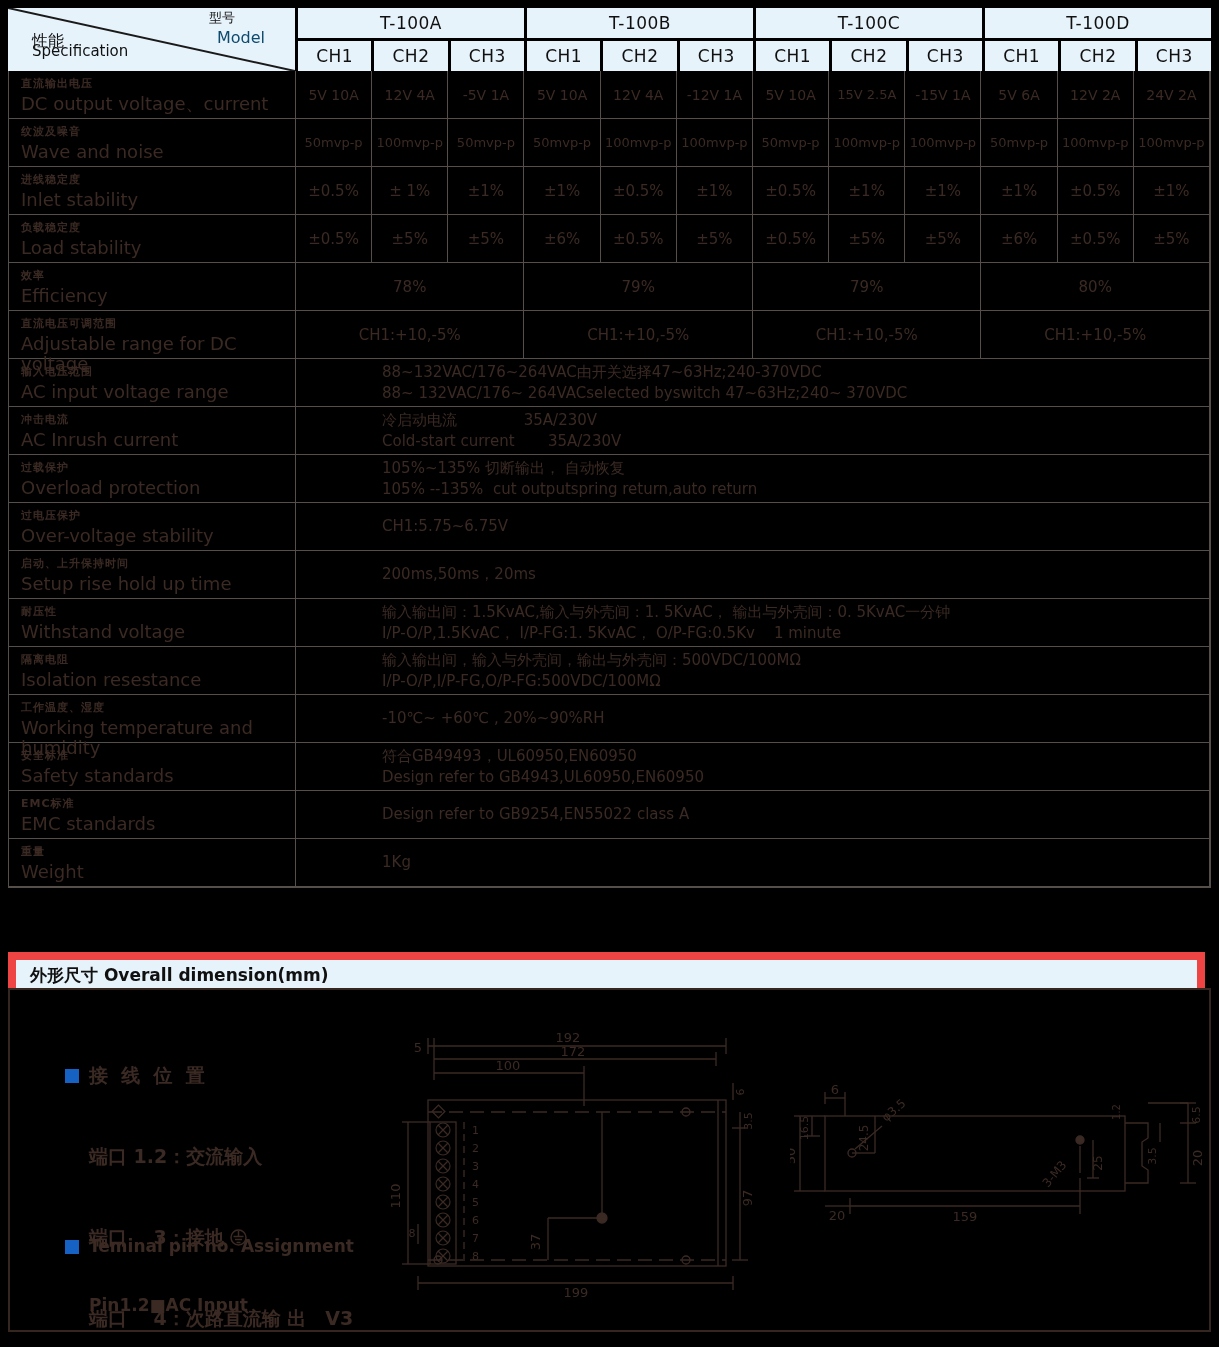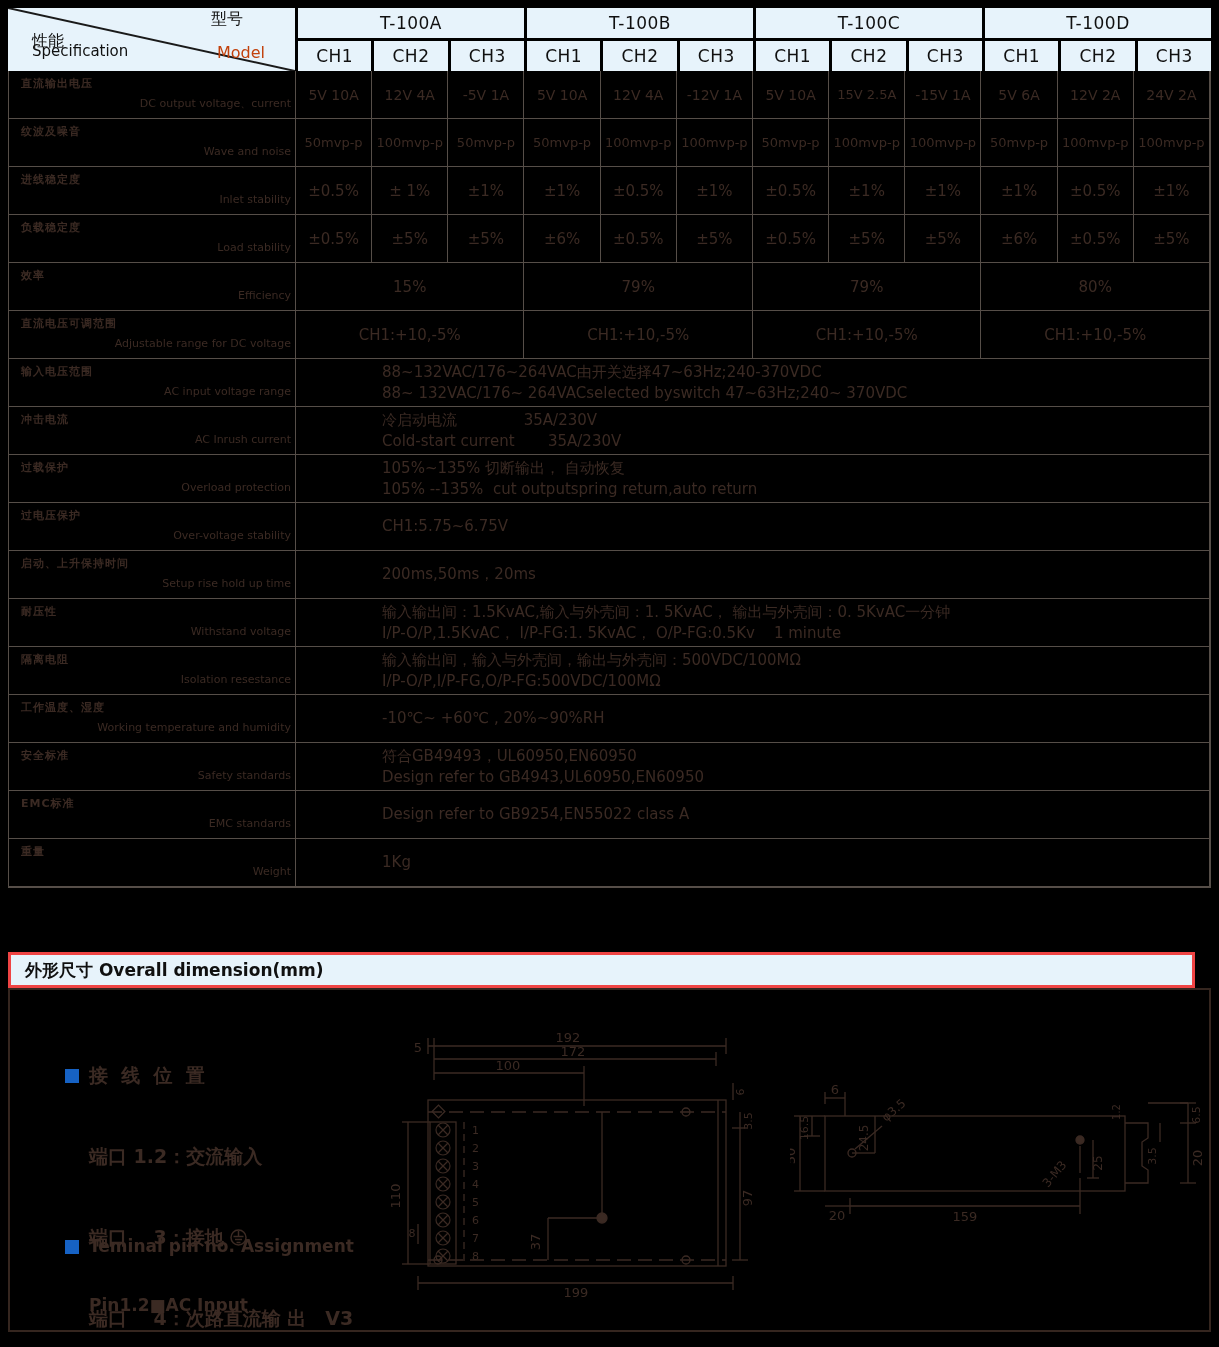--- a/index.html
+++ b/index.html
@@ -5,37 +5,37 @@
   html,body{margin:0;padding:0;background:#000;width:1219px;height:1347px;position:relative;
     font-family:"DejaVu Sans",sans-serif;overflow:hidden;}
   .abs{position:absolute;}
   
   .spec{left:8px;top:8px;width:1203px;}
   .thead{display:grid;grid-template-columns:287px repeat(12,1fr);grid-template-rows:30px 30px;gap:3px;background:#000;}
   .hcell{background:#e7f3fb;color:#101010;display:flex;align-items:center;justify-content:center;
     font-size:17px;letter-spacing:.5px;}
   .corner{grid-row:1/3;grid-column:1;position:relative;background:#e7f3fb;overflow:hidden;}
   .corner svg{position:absolute;left:0;top:0;}
-  .corner .tr{position:absolute;right:52px;top:1px;font-size:16px;color:#101010;margin-left:16px;}
-  .corner .tr2{position:absolute;right:30px;top:35px;font-size:16px;color:#c2410c;}
+  .corner .tr{position:absolute;right:60px;top:1px;font-size:13px;color:#101010;margin-left:16px;}
+  .corner .tr2{position:absolute;right:30px;top:20px;font-size:16px;color:#0c4a6e;}
   .corner .bl{position:absolute;left:24px;top:23px;font-size:16px;color:#101010;}
   .corner .bl2{position:absolute;left:24px;top:34px;font-size:15px;color:#101010;}
   .tbody{display:grid;grid-template-columns:287px repeat(12,1fr);grid-auto-rows:48px;
     border:1px solid #564e48;border-top:none;color:#3b2a23;}
   .c{border-right:1px solid #564e48;border-bottom:1px solid #564e48;min-width:0;}
   .lab{padding:3px 4px 0 12px;line-height:20px;}
   .lab .cn{font-size:11px;font-weight:bold;letter-spacing:1px;}
-  .lab .en{font-size:11px;text-align:right;}
+  .lab .en{font-size:18px;}
   .v{display:flex;align-items:center;justify-content:center;font-size:15px;white-space:nowrap;}
   .fs13{font-size:13px;} .fs14{font-size:14px;}
   .sp3{grid-column:span 3;} .sp12{grid-column:span 12;}
   .full{display:flex;flex-direction:column;justify-content:center;padding-left:86px;
     font-size:15px;line-height:21px;white-space:pre;}
   
-  .dimbar{left:8px;top:952px;width:1167px;height:30px;background:#e7f3fb;border:3px solid #ef4444;
+  .dimbar{left:8px;top:952px;width:1167px;height:30px;background:#e7f3fb;border:8px solid #ef4444;
     color:#101010;font-size:17px;display:flex;align-items:center;padding-left:14px;font-weight:bold;}
   .dimpanel{left:8px;top:988px;width:1199px;height:340px;border:2px solid #35261f;background:#000;}
   .blk{position:absolute;color:#3b2a23;font-weight:bold;white-space:pre;}
   .wiring{left:55px;top:18px;font-size:19px;line-height:27px;}
   .pins{left:55px;top:208px;font-size:17px;line-height:19.5px;}
   .bullet{display:inline-block;width:14px;height:14px;background:#1662c4;margin-right:10px;}
   .ttl{display:flex;align-items:center;}
   .item{padding-left:24px;}
   .gicon svg{vertical-align:-2px;}
   svg text{fill:#3b2a23;font-family:"DejaVu Sans",sans-serif;}
@@ -140,21 +140,21 @@
     <div class="c v">±5%</div>
     <div class="c v">±5%</div>
     <div class="c v">±6%</div>
     <div class="c v">±0.5%</div>
     <div class="c v">±5%</div>
 
     <div class="c lab">
       <div class="cn">效率</div>
       <div class="en">Efficiency</div>
       </div>
-    <div class="c v sp3">15%</div>
+    <div class="c v sp3">78%</div>
     <div class="c v sp3">79%</div>
     <div class="c v sp3">79%</div>
     <div class="c v sp3">80%</div>
 
     <div class="c lab">
       <div class="cn">直流电压可调范围</div>
       <div class="en">Adjustable range for DC voltage</div>
       </div>
     <div class="c v sp3">CH1:+10,-5%</div>
     <div class="c v sp3">CH1:+10,-5%</div>

